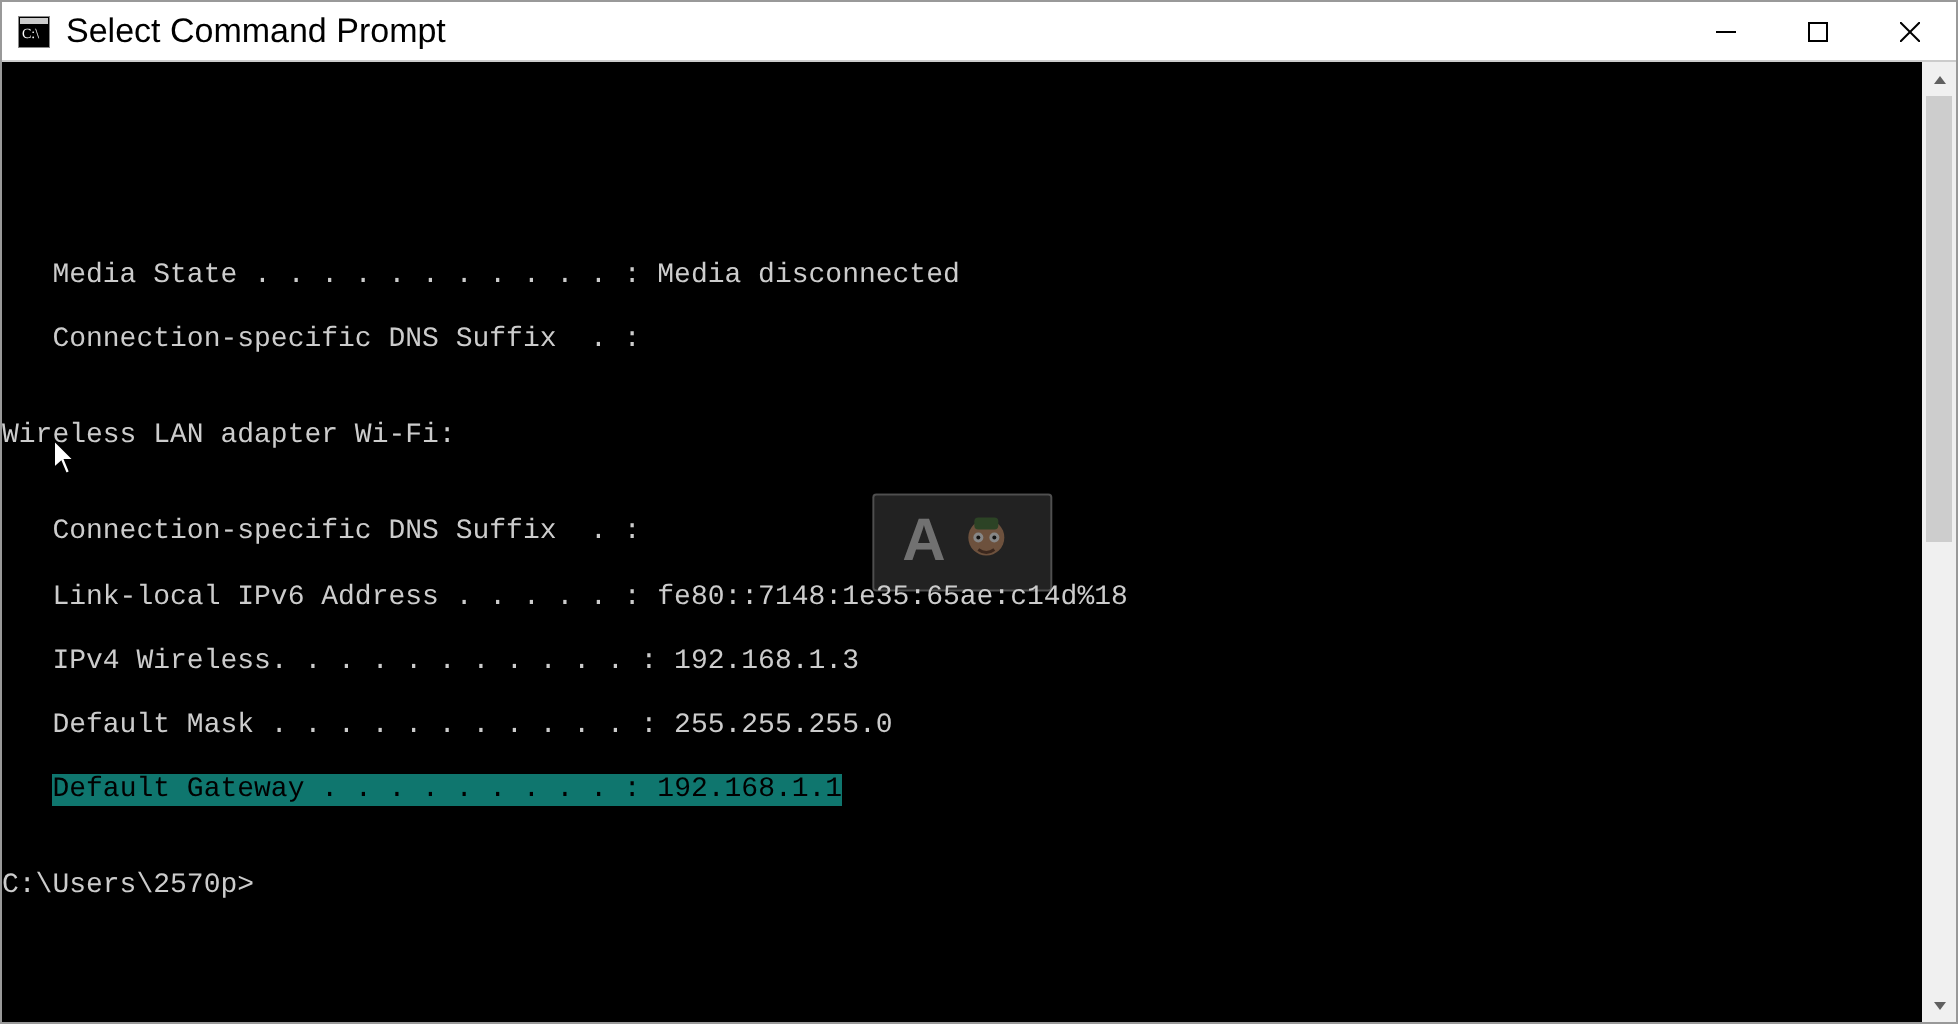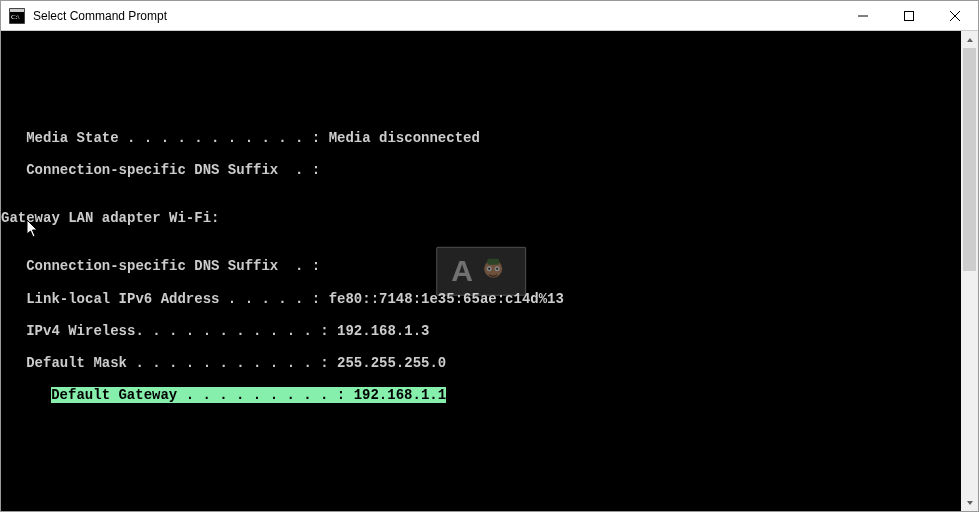--- a/index.html
+++ b/index.html
@@ -39,21 +39,21 @@
       align-items: center;
       justify-content: center;
     }
     .titlebar-icon svg {
       width: 16px;
       height: 16px;
     }
     .titlebar-title {
       flex: 1;
       font-family: "Segoe UI", Tahoma, sans-serif;
-      font-size: 12px;
+      font-size: 17px;
       color: #000;
     }
     .window-controls {
       display: flex;
       height: 100%;
     }
     .win-btn {
       width: 46px;
       height: 100%;
       display: flex;
@@ -77,26 +77,24 @@
       color: #cccccc;
       font-family: Consolas, "Courier New", monospace;
       font-size: 14px;
       line-height: 1.15;
       white-space: pre;
       padding: 2px 0 0 0;
       position: relative;
     }
     .terminal .line {
       display: block;
-      font-weight: bold;
     }
     .highlight {
-      background: #86efac;
+      background: #0f766e;
       color: #000;
-      margin-left: 25px;
     }
     .scrollbar {
       width: 17px;
       background: #f0f0f0;
       display: flex;
       flex-direction: column;
     }
     .scroll-arrow {
       height: 17px;
       display: flex;
@@ -207,28 +205,29 @@
           <circle cx="12" cy="14" r="1" fill="#000"></circle>
           <circle cx="20" cy="14" r="1" fill="#000"></circle>
           <path d="M 12 20 Q 16 23 20 20" stroke="#5a2f18" stroke-width="1.5" fill="none"></path>
         </svg>
       </div>
 
       <div class="content-layer">
 <span class="line">   Media State . . . . . . . . . . . : Media disconnected</span>
 <span class="line">   Connection-specific DNS Suffix  . :</span>
 <span class="line"></span>
-<span class="line">Gateway LAN adapter Wi-Fi:</span>
+<span class="line">Wireless LAN adapter Wi-Fi:</span>
 <span class="line"></span>
 <span class="line">   Connection-specific DNS Suffix  . :</span>
-<span class="line">   Link-local IPv6 Address . . . . . : fe80::7148:1e35:65ae:c14d%13</span>
+<span class="line">   Link-local IPv6 Address . . . . . : fe80::7148:1e35:65ae:c14d%18</span>
 <span class="line">   IPv4 Wireless. . . . . . . . . . . : 192.168.1.3</span>
 <span class="line">   Default Mask . . . . . . . . . . . : 255.255.255.0</span>
 <span class="line"><span>   </span><span class="highlight">Default Gateway . . . . . . . . . : 192.168.1.1</span></span>
 <span class="line"></span>
+<span class="line">C:\Users\2570p&gt;</span>
       </div>
 
       <svg class="cursor-arrow" viewBox="0 0 12 18">
         <path d="M 0 0 L 0 14 L 3.5 11 L 6 17 L 8 16 L 5.5 10 L 10 10 Z" fill="#fff" stroke="#000" stroke-width="1"></path>
       </svg>
 
     </div>
 
     <div class="scrollbar">
       <div class="scroll-arrow">

